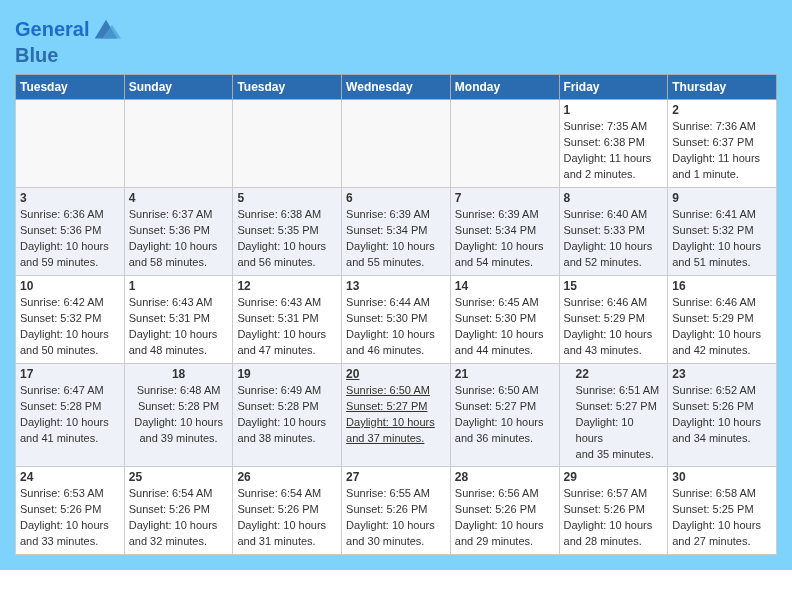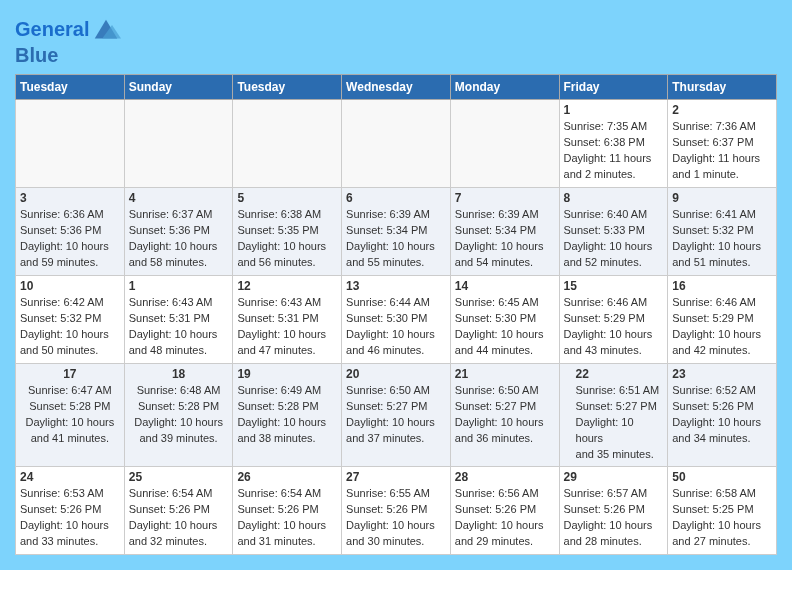--- a/index.html
+++ b/index.html
@@ -207,33 +207,33 @@
           <td>
             <span class="day-num">15</span>
             <div class="day-info">Sunrise: 6:46 AM<br>Sunset: 5:29 PM<br>Daylight: 10 hours<br>and 43 minutes.</div>
           </td>
           <td>
             <span class="day-num">16</span>
             <div class="day-info">Sunrise: 6:46 AM<br>Sunset: 5:29 PM<br>Daylight: 10 hours<br>and 42 minutes.</div>
           </td>
         </tr>
         <tr>
-          <td style="background: rgb(238, 242, 248); text-align: center;">
+          <td style="background: rgb(238, 242, 248);">
             <span class="day-num">17</span>
             <div class="day-info">Sunrise: 6:47 AM<br>Sunset: 5:28 PM<br>Daylight: 10 hours<br>and 41 minutes.</div>
           </td>
           <td style="background: rgb(238, 242, 248); text-align: center;">
             <span class="day-num">18</span>
             <div class="day-info">Sunrise: 6:48 AM<br>Sunset: 5:28 PM<br>Daylight: 10 hours<br>and 39 minutes.</div>
           </td>
           <td style="background: rgb(238, 242, 248); margin-left: 28px;">
             <span class="day-num">19</span>
             <div class="day-info">Sunrise: 6:49 AM<br>Sunset: 5:28 PM<br>Daylight: 10 hours<br>and 38 minutes.</div>
           </td>
-          <td style="background: rgb(238, 242, 248);">
+          <td style="background: rgb(238, 242, 248); text-decoration: underline;">
             <span class="day-num">20</span>
             <div class="day-info">Sunrise: 6:50 AM<br>Sunset: 5:27 PM<br>Daylight: 10 hours<br>and 37 minutes.</div>
           </td>
           <td style="background: rgb(238, 242, 248);">
             <span class="day-num">21</span>
             <div class="day-info">Sunrise: 6:50 AM<br>Sunset: 5:27 PM<br>Daylight: 10 hours<br>and 36 minutes.</div>
           </td>
           <td style="background: rgb(238, 242, 248); padding-left: 16px;">
             <span class="day-num">22</span>
             <div class="day-info">Sunrise: 6:51 AM<br>Sunset: 5:27 PM<br>Daylight: 10 hours<br>and 35 minutes.</div>
@@ -262,19 +262,19 @@
           </td>
           <td>
             <span class="day-num">28</span>
             <div class="day-info">Sunrise: 6:56 AM<br>Sunset: 5:26 PM<br>Daylight: 10 hours<br>and 29 minutes.</div>
           </td>
           <td>
             <span class="day-num">29</span>
             <div class="day-info">Sunrise: 6:57 AM<br>Sunset: 5:26 PM<br>Daylight: 10 hours<br>and 28 minutes.</div>
           </td>
           <td>
-            <span class="day-num">50</span>
+            <span class="day-num">30</span>
             <div class="day-info">Sunrise: 6:58 AM<br>Sunset: 5:25 PM<br>Daylight: 10 hours<br>and 27 minutes.</div>
           </td>
         </tr>
       </tbody>
   </table>
 </div>
 
 </body></html>

